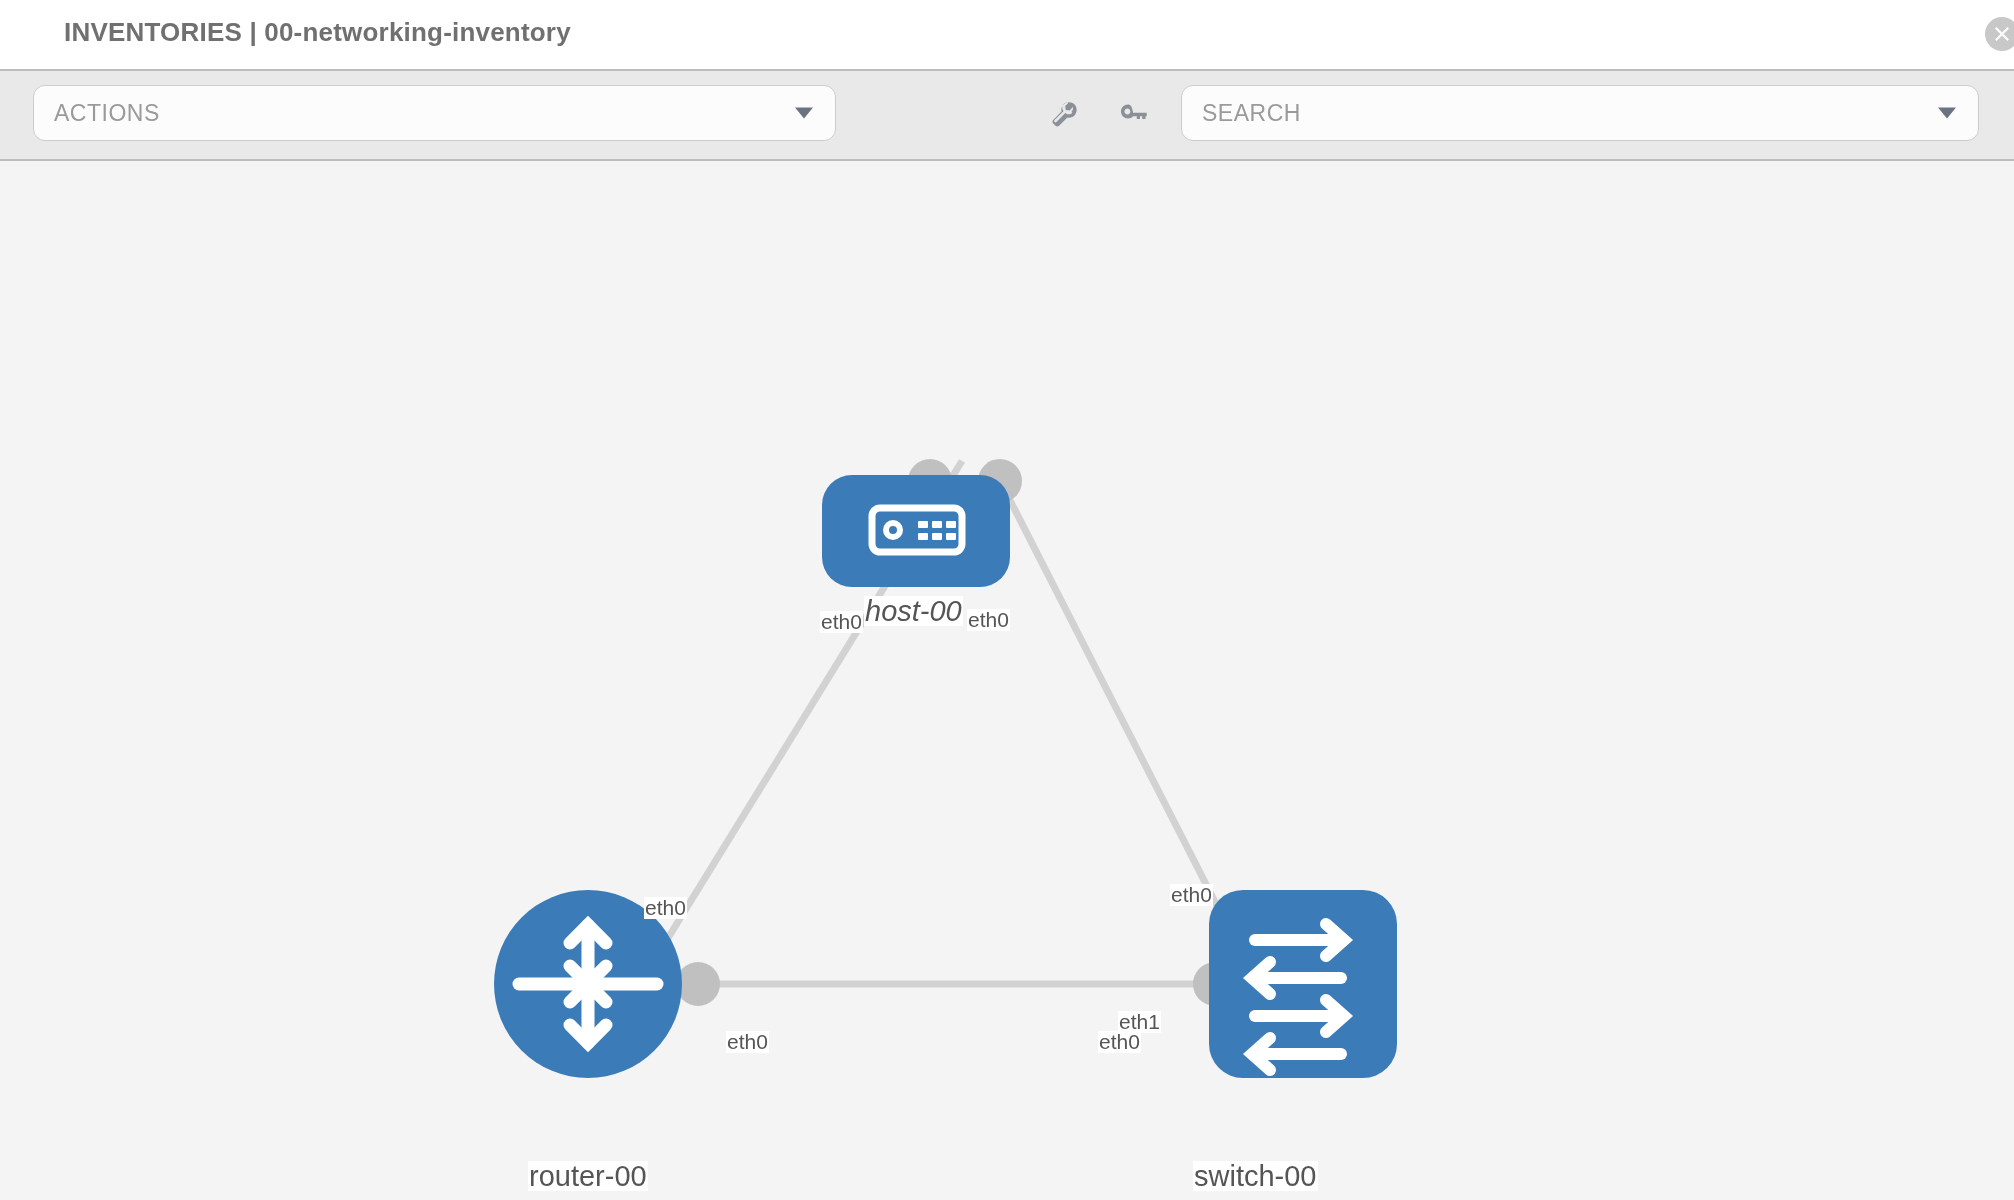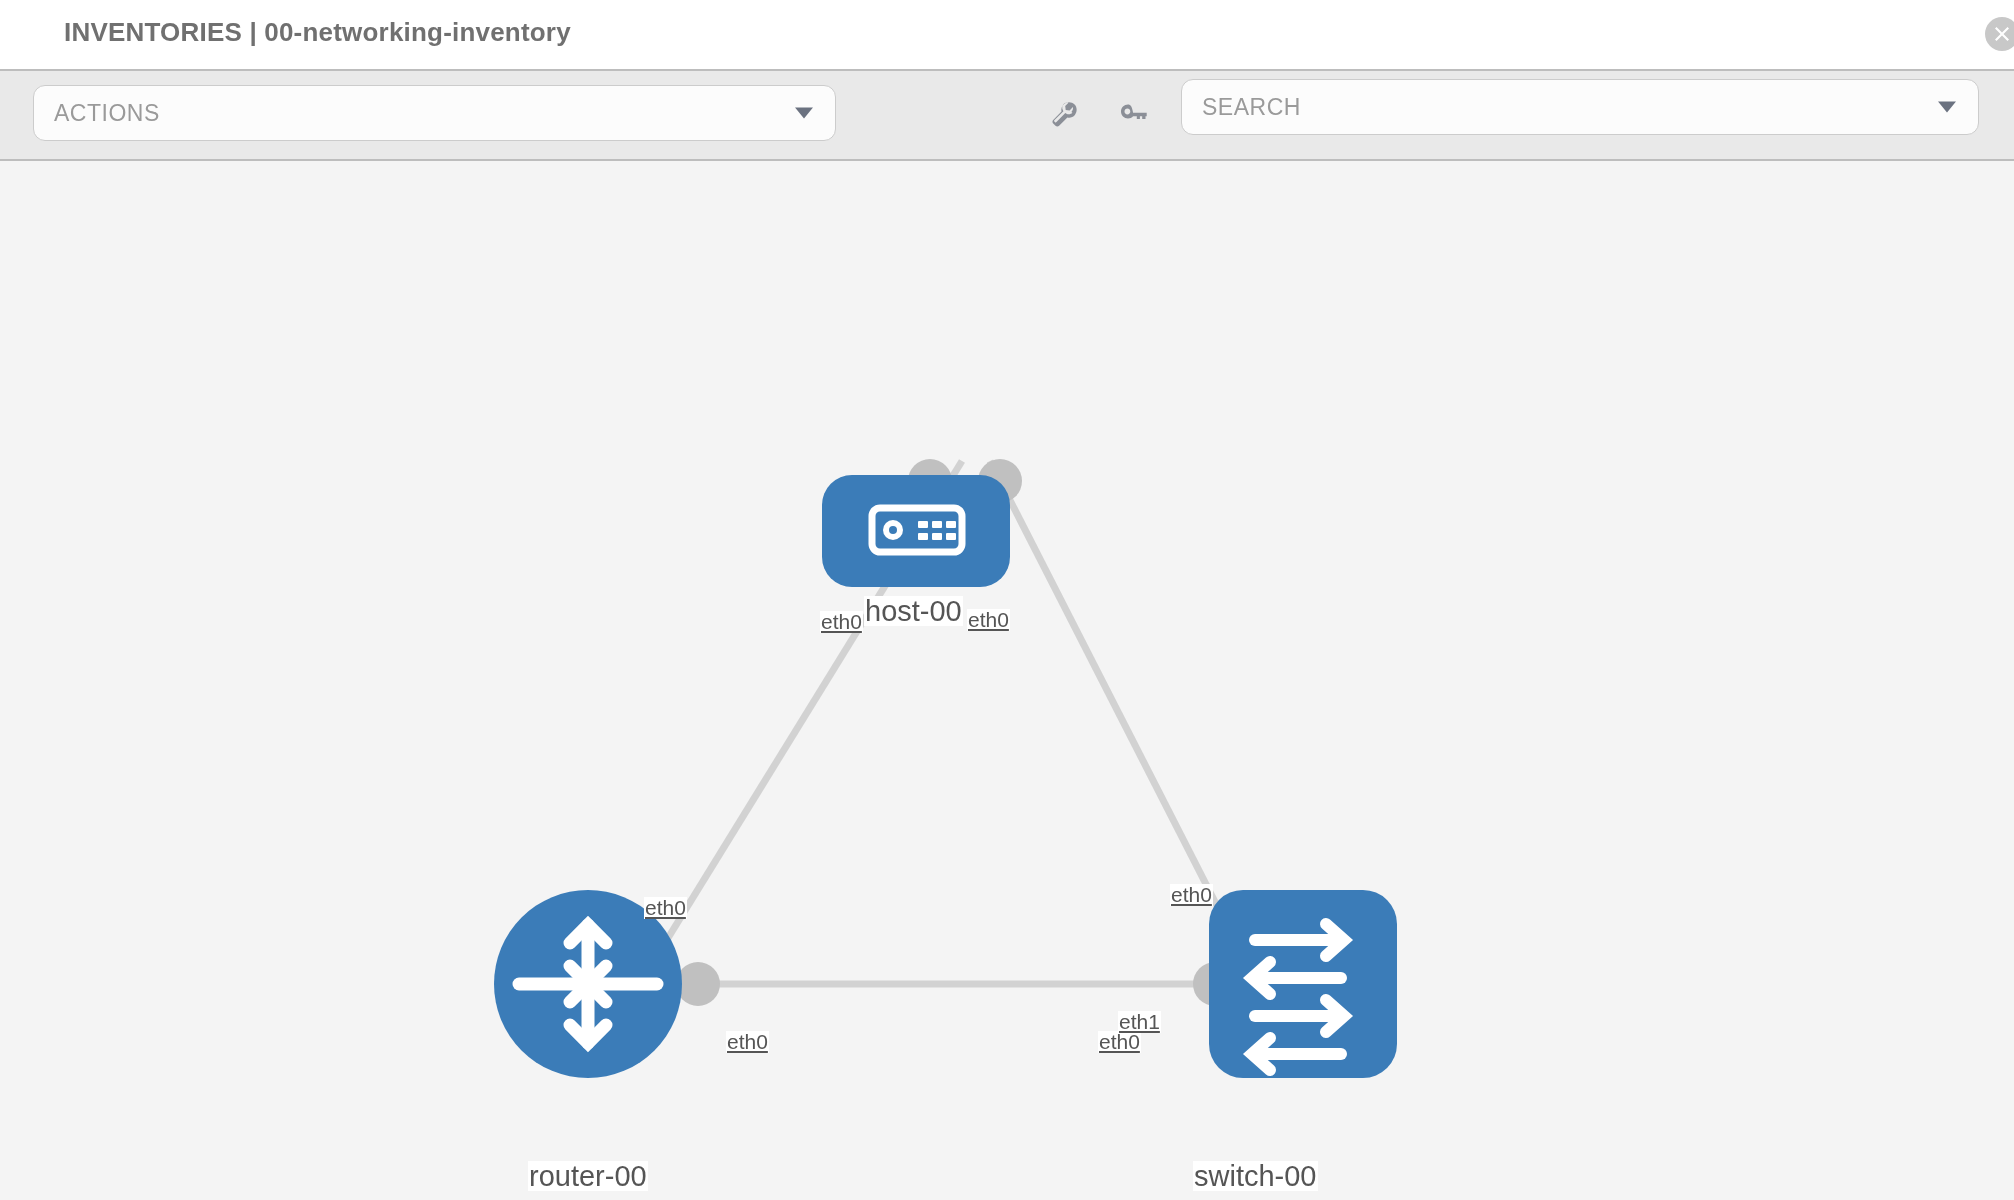--- a/index.html
+++ b/index.html
@@ -73,21 +73,21 @@
     border-radius: 12px;
     height: 56px;
   }
   .dropdown.actions {
     left: 33px;
     top: 14px;
     width: 803px;
   }
   .dropdown.search {
     left: 1181px;
-    top: 8px;
+    top: 14px;
     width: 798px;
   }
   .dropdown-label {
     position: absolute;
     left: 20px;
     top: 50%;
     transform: translateY(-50%);
     font-size: 23px;
     color: #9a9a9a;
     letter-spacing: 0.5px;
@@ -133,21 +133,21 @@
   
   .lbl {
     position: absolute;
     background: #ffffff;
     color: #555555;
     white-space: nowrap;
     line-height: 1.05;
     padding: 0 1px;
   }
   .lbl.node-label { font-size: 29px; }
-  .lbl.port-label { font-size: 21px; text-decoration: underline; }
+  .lbl.port-label { font-size: 21px; }
 </style>
 </head>
 <body>
 
 <div id="app">
 
   <div class="titlebar">
     <div class="title-text">INVENTORIES | 00-networking-inventory</div>
     <div class="close-btn">
       <svg width="34" height="34" viewBox="0 0 34 34" aria-hidden="true">
@@ -255,18 +255,18 @@
     </svg>
 
     <div class="lbl port-label" style="left:820px; top:450px;">eth0</div>
     <div class="lbl port-label" style="left:967px; top:448px;">eth0</div>
     <div class="lbl port-label" style="left:644px; top:736px;">eth0</div>
     <div class="lbl port-label" style="left:1170px; top:723px;">eth0</div>
     <div class="lbl port-label" style="left:726px; top:870px;">eth0</div>
     <div class="lbl port-label" style="left:1098px; top:870px;">eth0</div>
     <div class="lbl port-label" style="left:1118px; top:850px;">eth1</div>
 
-    <div class="lbl node-label" style="left:864px; top:435px;">host-00</div>
+    <div class="lbl node-label" style="left:864px; top:435px;font-style:italic;">host-00</div>
     <div class="lbl node-label" style="left:528px; top:1000px;">router-00</div>
     <div class="lbl node-label" style="left:1193px; top:1000px;">switch-00</div>
 
   </div>
 </div>
 
 </body></html>

